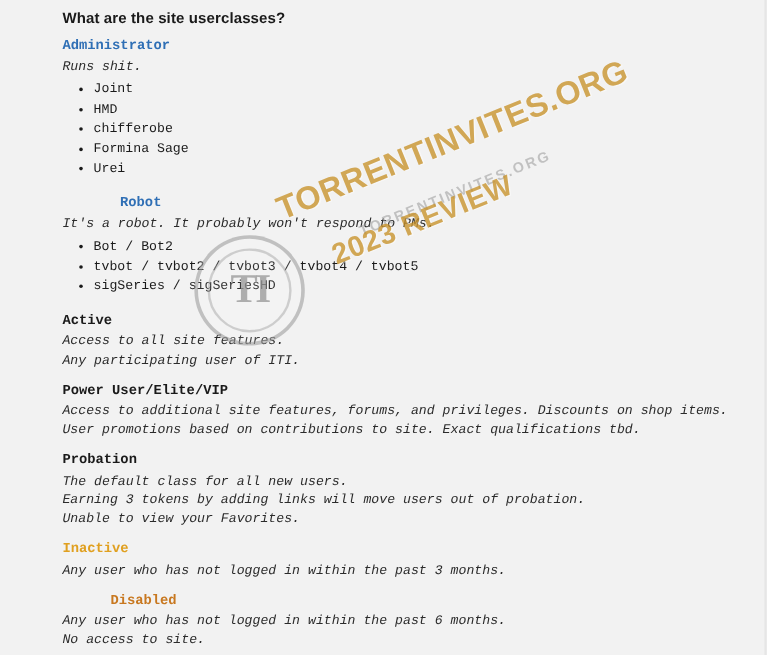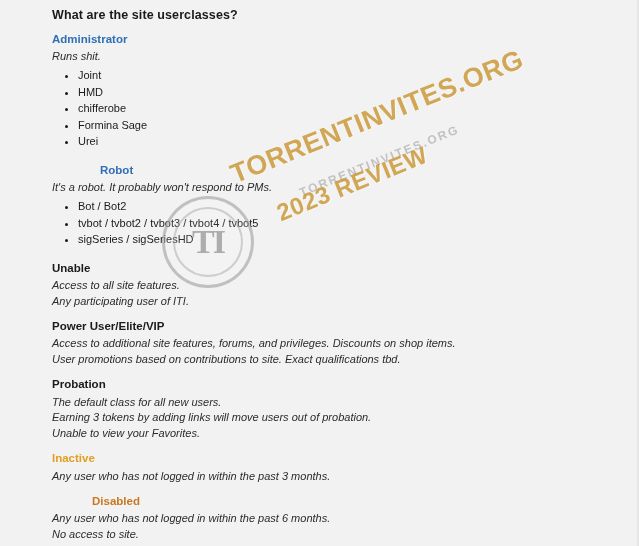--- a/index.html
+++ b/index.html
@@ -31,20 +31,21 @@
   }
   .q-title {
     font-size: 12.5px;
     font-weight: bold;
     color: #1a1a1a;
     margin: 0 0 10px 52px;
     letter-spacing: 0.1px;
   }
   .uc-block {
     margin: 0 0 0 52px;
+    font-family: Liberation Mono, monospace;
   }
   .uc-name {
     font-size: 11.5px;
     font-weight: bold;
     margin: 0 0 3px 0;
     line-height: 1.25;
   }
   .uc-desc {
     font-size: 11px;
     font-style: italic;
@@ -184,21 +185,21 @@
           <div class="uc-name" style="color: rgb(47, 111, 181); padding-left: 48px;">Robot</div>
           <div class="uc-desc">It's a robot. It probably won't respond to PMs.</div>
           <ul class="uc-list">
             <li>Bot / Bot2</li>
             <li>tvbot / tvbot2 / tvbot3 / tvbot4 / tvbot5</li>
             <li>sigSeries / sigSeriesHD</li>
           </ul>
         </div>
         <div class="gap"></div>
         <div class="uc-block">
-          <div class="uc-name" style="color: rgb(26, 26, 26);">Unable</div>
+          <div class="uc-name" style="color: rgb(26, 26, 26);">Active</div>
           <div class="uc-desc">Access to all site features.</div>
           <div class="uc-desc">Any participating user of ITI.</div>
         </div>
         <div class="gap-sm"></div>
         <div class="uc-block">
           <div class="uc-name" style="color: rgb(26, 26, 26);">Power User/Elite/VIP</div>
           <div class="uc-desc">Access to additional site features, forums, and privileges. Discounts on shop items.</div>
           <div class="uc-desc">User promotions based on contributions to site. Exact qualifications tbd.</div>
         </div>
         <div class="gap-sm"></div>

